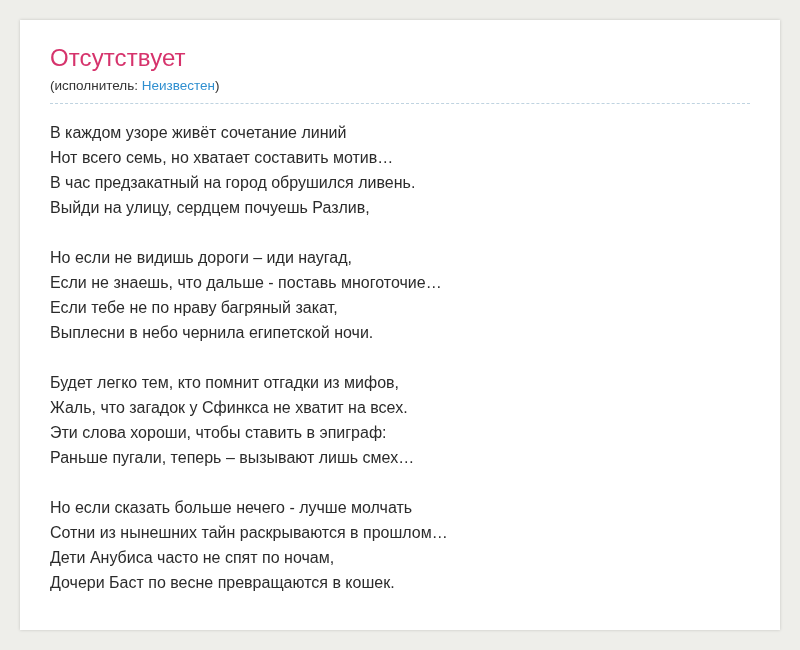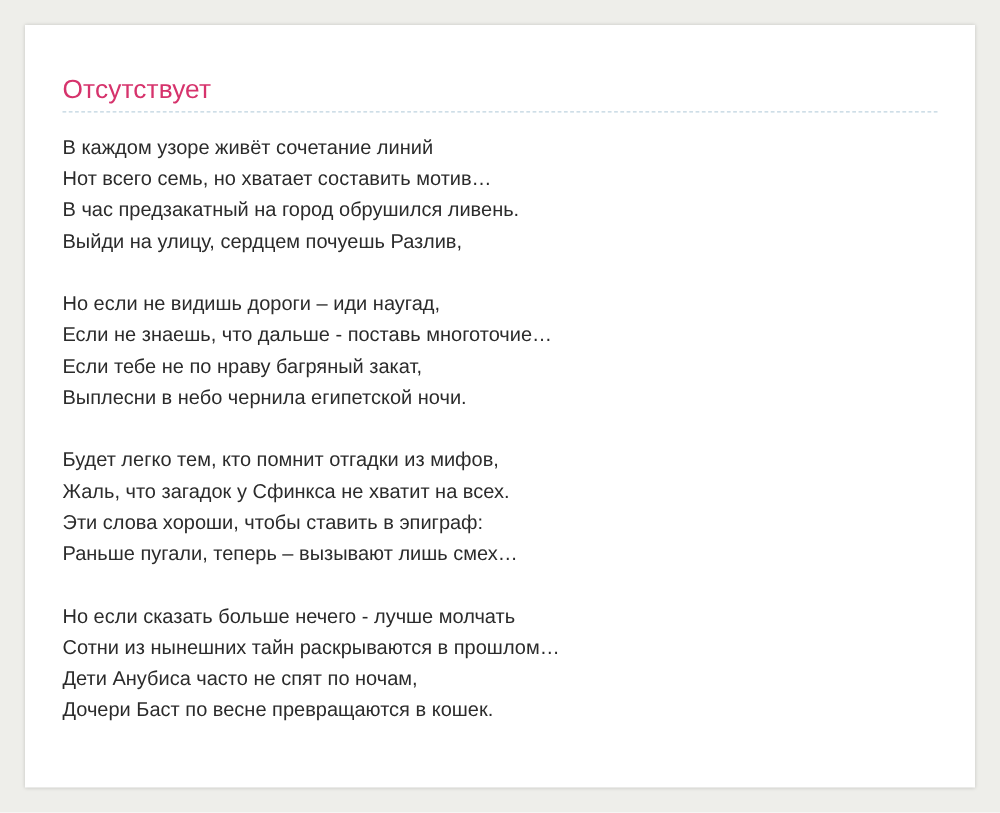--- a/index.html
+++ b/index.html
@@ -21,23 +21,23 @@
     height: 610px;
     background: #ffffff;
     box-shadow: 0 0 3px rgba(0,0,0,0.18);
     box-sizing: border-box;
   }
   .content {
     padding: 24px 30px 0 30px;
   }
   .song-title {
     color: #d6336c;
-    font-size: 21px;
+    font-size: 24px;
     font-weight: normal;
-    margin: 15px 0 5px 0;
+    margin: 0 0 5px 0;
     line-height: 1.2;
     letter-spacing: 0.1px;
   }
   .artist-line {
     font-size: 13.5px;
     color: #333333;
     margin: 0 0 10px 0;
   }
   .artist-link {
     color: #2f8fd0;
@@ -57,20 +57,21 @@
     margin: 0;
     font-family: "Liberation Sans", sans-serif;
   }
 </style>
 </head>
 <body>
 
 <div class="page">
   <div class="content">
     <h1 class="song-title">Отсутствует</h1>
+    <div class="artist-line"><span>(исполнитель: </span><a class="artist-link" href="#">Неизвестен</a><span>)</span></div>
     <hr class="divider">
     <div class="lyrics">В каждом узоре живёт сочетание линий
 Нот всего семь, но хватает составить мотив…
 В час предзакатный на город обрушился ливень.
 Выйди на улицу, сердцем почуешь Разлив,
 
 Но если не видишь дороги – иди наугад,
 Если не знаешь, что дальше - поставь многоточие…
 Если тебе не по нраву багряный закат,
 Выплесни в небо чернила египетской ночи.

